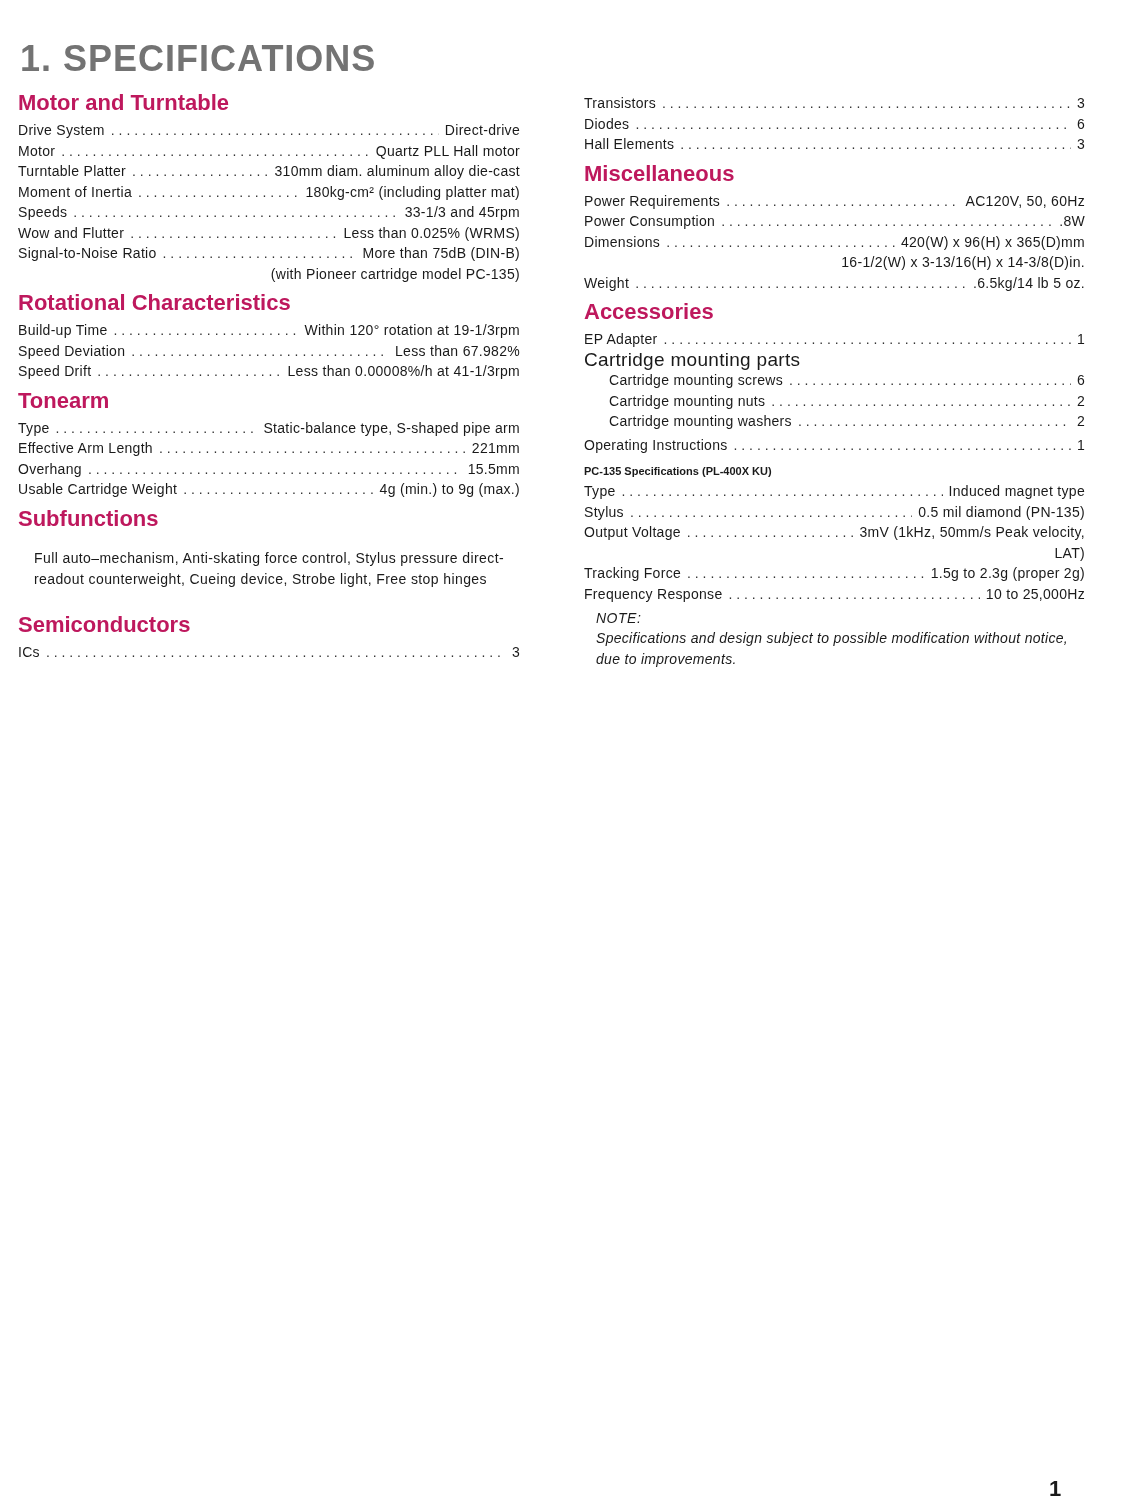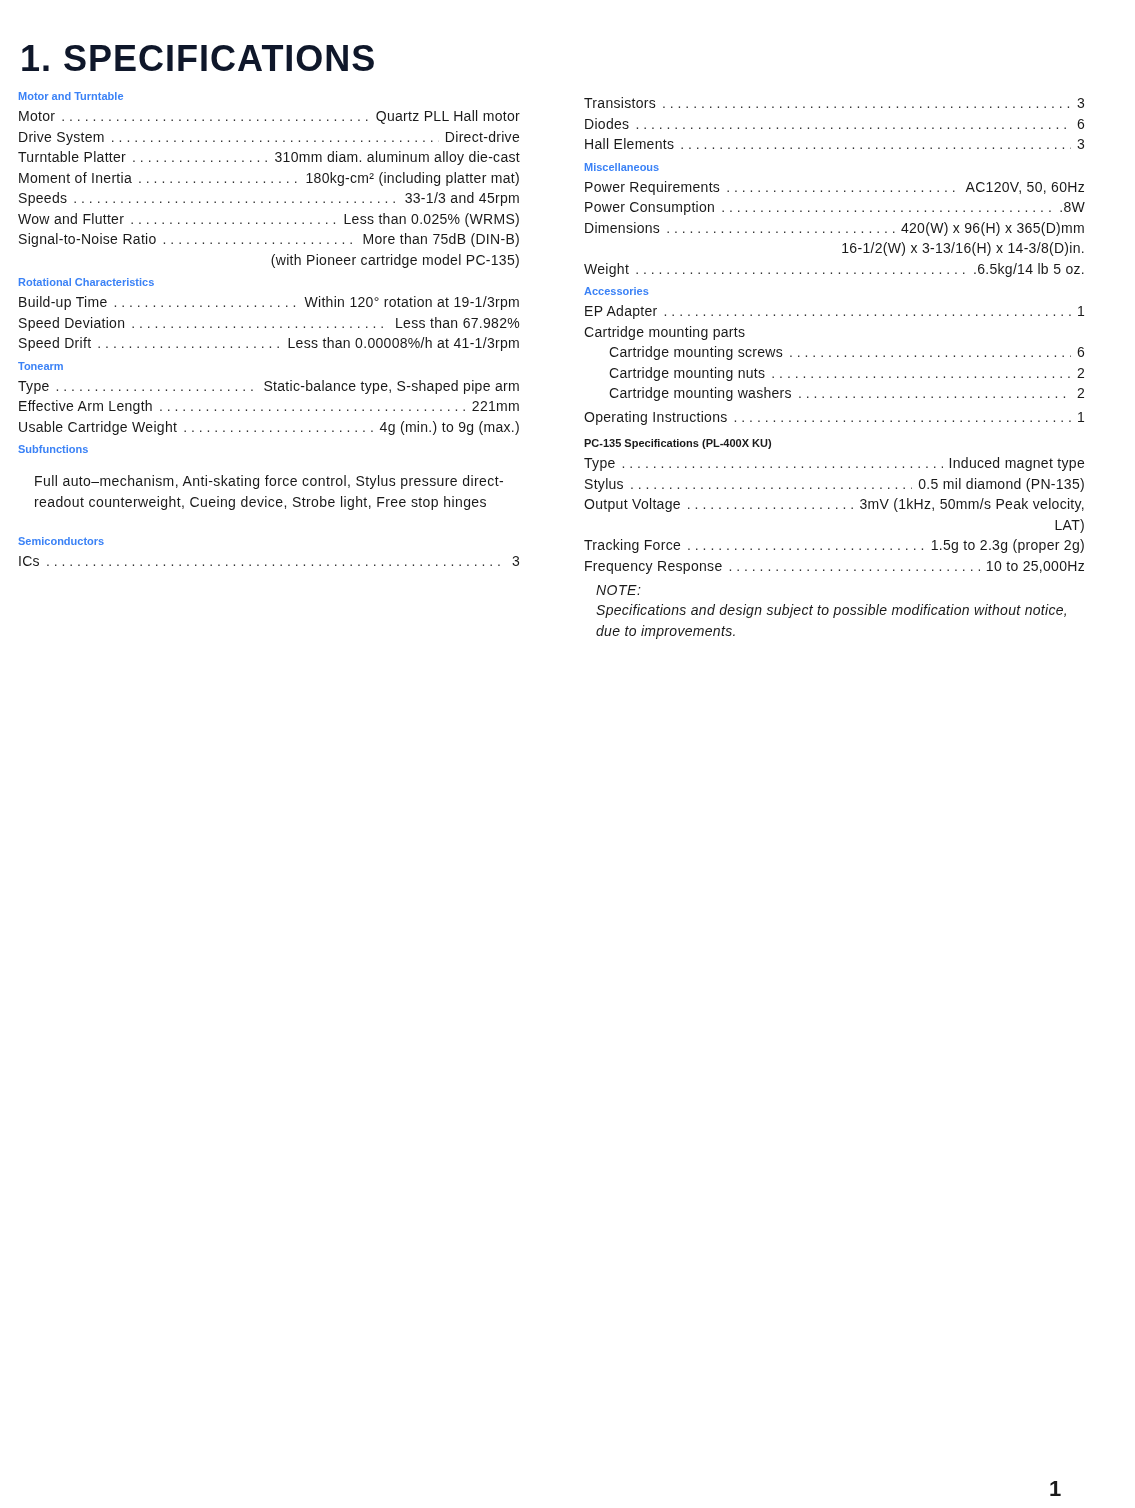--- a/index.html
+++ b/index.html
@@ -2,46 +2,46 @@
 <html><head>
 <meta charset="utf-8">
 <style>
   html, body { margin: 0; padding: 0; }
   body {
     width: 1135px; height: 1508px; background: #ffffff; color: #1a1a1a;
     font-family: "Liberation Sans", sans-serif; position: relative; overflow: hidden;
   }
   .title {
     position: absolute; left: 20px; top: 38px; margin: 0;
-    font-size: 36px; font-weight: bold; letter-spacing: 1px; color: #0f172a;
+    font-size: 36px; font-weight: bold; letter-spacing: 1px; color: #737373;
   }
   .col { position: absolute; top: 90px; }
   .col-left { left: 18px; width: 502px; }
   .col-right { left: 584px; width: 501px; top: 93px; }
   .section-heading {
-    font-size: 11px; font-weight: bold; margin: 0 0 4px 0; color: #3b82f6;
+    font-size: 22px; font-weight: bold; margin: 0 0 4px 0; color: #be185d;
   }
   .row {
     display: flex; align-items: flex-end; font-size: 14px; line-height: 20.5px;
     letter-spacing: 0.3px; white-space: nowrap;
   }
   .row .label { flex: 0 0 auto; }
   .row .dots {
     flex: 1 1 auto; overflow: hidden; margin: 0 6px; letter-spacing: 4px; color: #333;
   }
   .row .dots::before {
     content: ". . . . . . . . . . . . . . . . . . . . . . . . . . . . . . . . . . . . . . . . . . . . . . . . . . . . . . . . . . . . . . . . . . . . . . . . . . . . . .";
     letter-spacing: 0;
   }
   .row .value { flex: 0 0 auto; text-align: right; }
   .cont {
     font-size: 14px; line-height: 20.5px; text-align: right; letter-spacing: 0.3px;
   }
   .indent { padding-left: 25px; }
-  .plain { font-size: 14px; line-height: 20.5px; letter-spacing: 0.3px; }
+  .plain { font-size: 19px; line-height: 20.5px; letter-spacing: 0.3px; }
   .para {
     font-size: 14px; line-height: 21px; text-align: justify; letter-spacing: 0.4px; margin: 16px;
   }
   .gap-s { height: 6px; }
   .gap-m { height: 10px; }
   .pc-heading { font-size: 11px; font-weight: bold; margin: 0 0 4px 0; }
   .note-title { font-style: italic; font-size: 14px; margin: 6px 0 2px 12px; letter-spacing: 0.5px; }
   .note-body { font-style: italic; font-size: 14px; line-height: 21px; margin: 0 0 0 12px; letter-spacing: 0.3px; }
   .page-number {
     position: absolute; left: 1049px; top: 1476px; font-size: 22px; font-weight: bold;
@@ -49,30 +49,30 @@
 </style>
 </head>
 <body>
 
 <h1 class="title">1. SPECIFICATIONS</h1>
 
 <div class="col col-left">
   <div>
     <h2 class="section-heading">Motor and Turntable</h2>
     <div class="row">
+        <span class="label">Drive System</span>
+        <span class="dots"></span>
+        <span class="value">Direct-drive</span>
+      </div>
+    <div class="row">
         <span class="label">Motor</span>
         <span class="dots"></span>
         <span class="value">Quartz PLL Hall motor</span>
       </div>
     <div class="row">
-        <span class="label">Drive System</span>
-        <span class="dots"></span>
-        <span class="value">Direct-drive</span>
-      </div>
-    <div class="row">
         <span class="label">Turntable Platter</span>
         <span class="dots"></span>
         <span class="value">310mm diam. aluminum alloy die-cast</span>
       </div>
     <div class="row">
         <span class="label">Moment of Inertia</span>
         <span class="dots"></span>
         <span class="value">180kg-cm² (including platter mat)</span>
       </div>
     <div class="row">
@@ -118,20 +118,25 @@
     <h2 class="section-heading">Tonearm</h2>
     <div class="row">
         <span class="label">Type</span>
         <span class="dots"></span>
         <span class="value">Static-balance type, S-shaped pipe arm</span>
       </div>
     <div class="row">
         <span class="label">Effective Arm Length</span>
         <span class="dots"></span>
         <span class="value">221mm</span>
+      </div>
+    <div class="row">
+        <span class="label">Overhang</span>
+        <span class="dots"></span>
+        <span class="value">15.5mm</span>
       </div>
     <div class="row">
         <span class="label">Usable Cartridge Weight</span>
         <span class="dots"></span>
         <span class="value">4g (min.) to 9g (max.)</span>
       </div>
   </div>
 
   <div class="gap-s"></div>
   <div>

